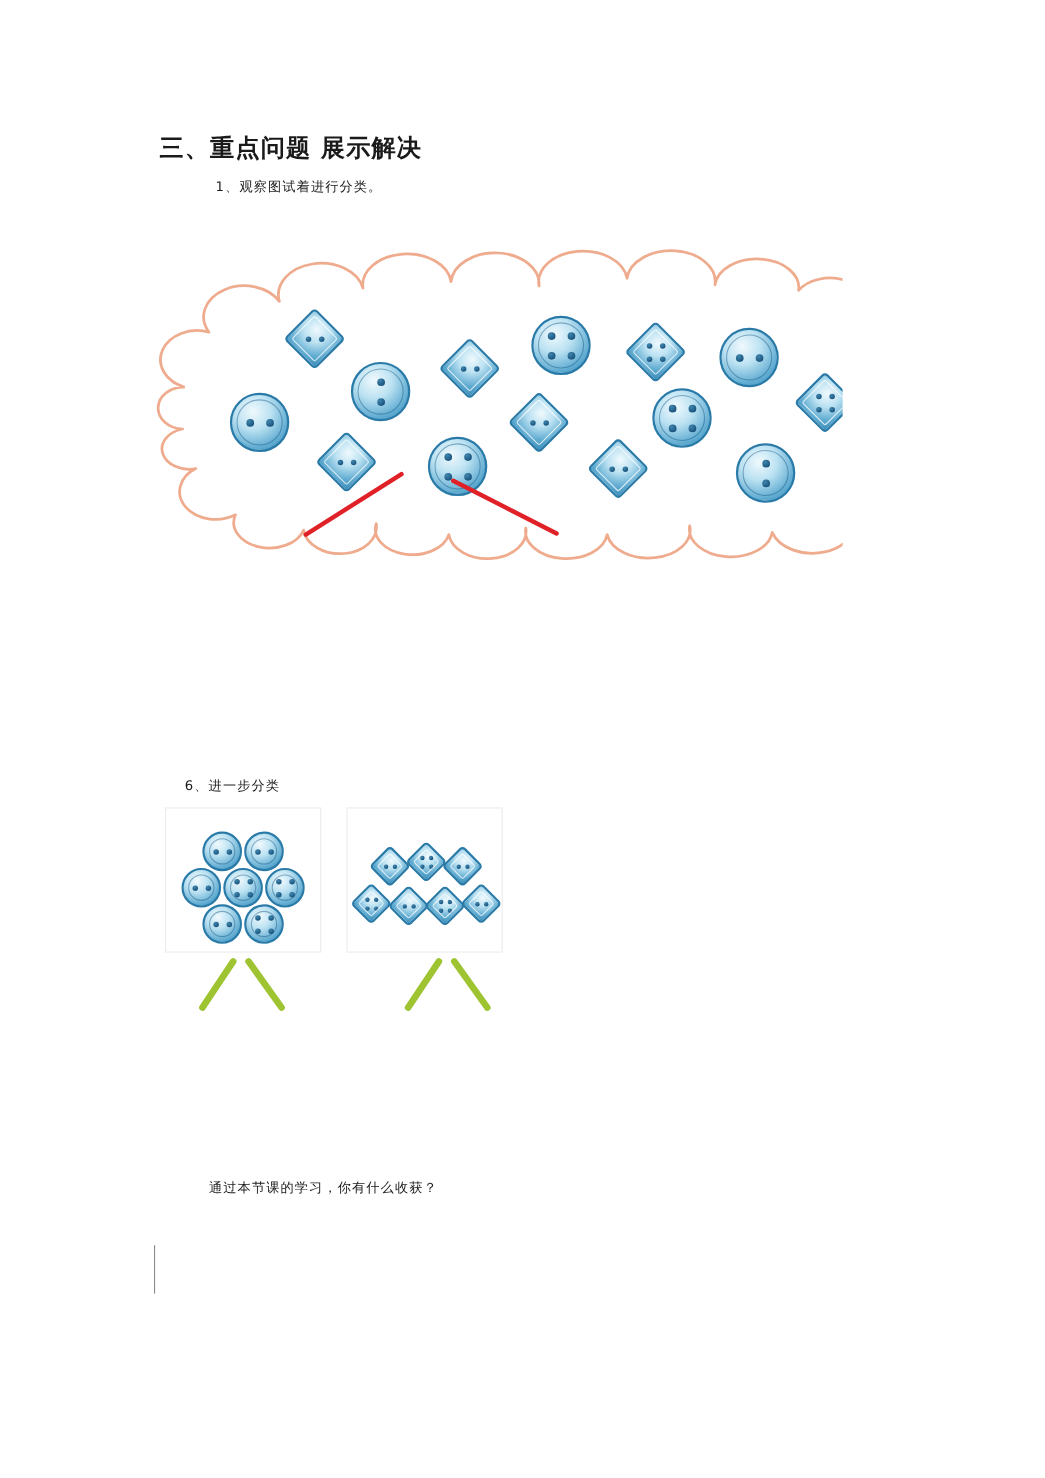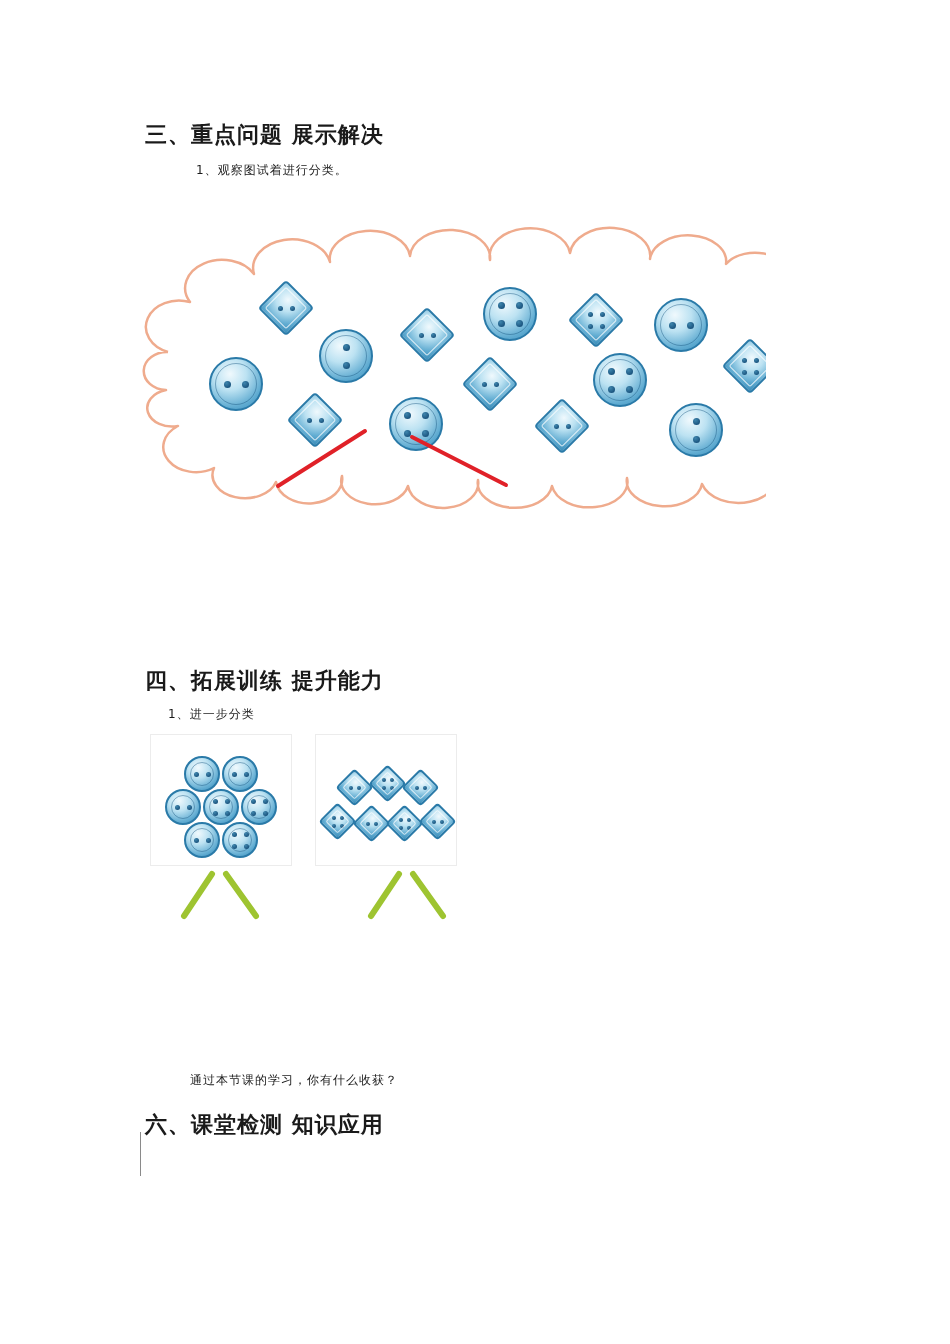--- a/index.html
+++ b/index.html
@@ -154,22 +154,21 @@
             <div class="dot" style="height: 7px; width: 7px; left: 21.5px; top: 30.5px;"></div>
           </div>
         </div>
       </div>
     <svg class="layer" id="redline-svg" width="665" height="250" viewBox="0 0 665 250">
         <line x1="128" y1="246" x2="215" y2="191" stroke="#e02128" stroke-width="4" stroke-linecap="round"></line>
         <line x1="262" y1="197" x2="356" y2="245" stroke="#e02128" stroke-width="4" stroke-linecap="round"></line>
       </svg>
   </div>
 
-  <div class="heading" style="left:145px; top:666px">四、拓展训练 提升能力</div>
-  <div class="para" style="left:168px; top:706px">1、进一步分类</div>
+  <div class="para" style="left:168px; top:706px">6、进一步分类</div>
 
   <div class="figure" style="left:150px; top:734px; width:310px; height:132px">
     <div class="group-box" id="left-group" style="left:0; top:0; width:142px; height:132px">
         <div class="btn circle" style="height: 36px; width: 36px; left: 33px; top: 21px;">
           <div class="dots">
             <div class="dot" style="height: 5px; width: 5px; left: 7.5px; top: 13.5px;"></div>
             <div class="dot" style="height: 5px; width: 5px; left: 19.5px; top: 13.5px;"></div>
           </div>
         </div>
         <div class="btn circle" style="height: 36px; width: 36px; left: 71px; top: 21px;">
@@ -269,15 +268,14 @@
   <svg class="figure" id="branch-svg" style="left:150px; top:868px" width="320" height="56" viewBox="0 0 320 56">
       <line x1="34" y1="48" x2="62" y2="6" stroke="#9ec431" stroke-width="6" stroke-linecap="round"></line>
       <line x1="76" y1="6" x2="106" y2="48" stroke="#9ec431" stroke-width="6" stroke-linecap="round"></line>
       <line x1="221" y1="48" x2="249" y2="6" stroke="#9ec431" stroke-width="6" stroke-linecap="round"></line>
       <line x1="263" y1="6" x2="293" y2="48" stroke="#9ec431" stroke-width="6" stroke-linecap="round"></line>
     </svg>
 
   <div class="para" style="left:190px; top:1072px">通过本节课的学习，你有什么收获？</div>
 
   <div class="margin-line" style="left:140px; top:1132px; height:44px"></div>
-  <div class="heading" style="left:145px; top:1110px">六、课堂检测 知识应用</div>
 
 </div>
 
 </body></html>

